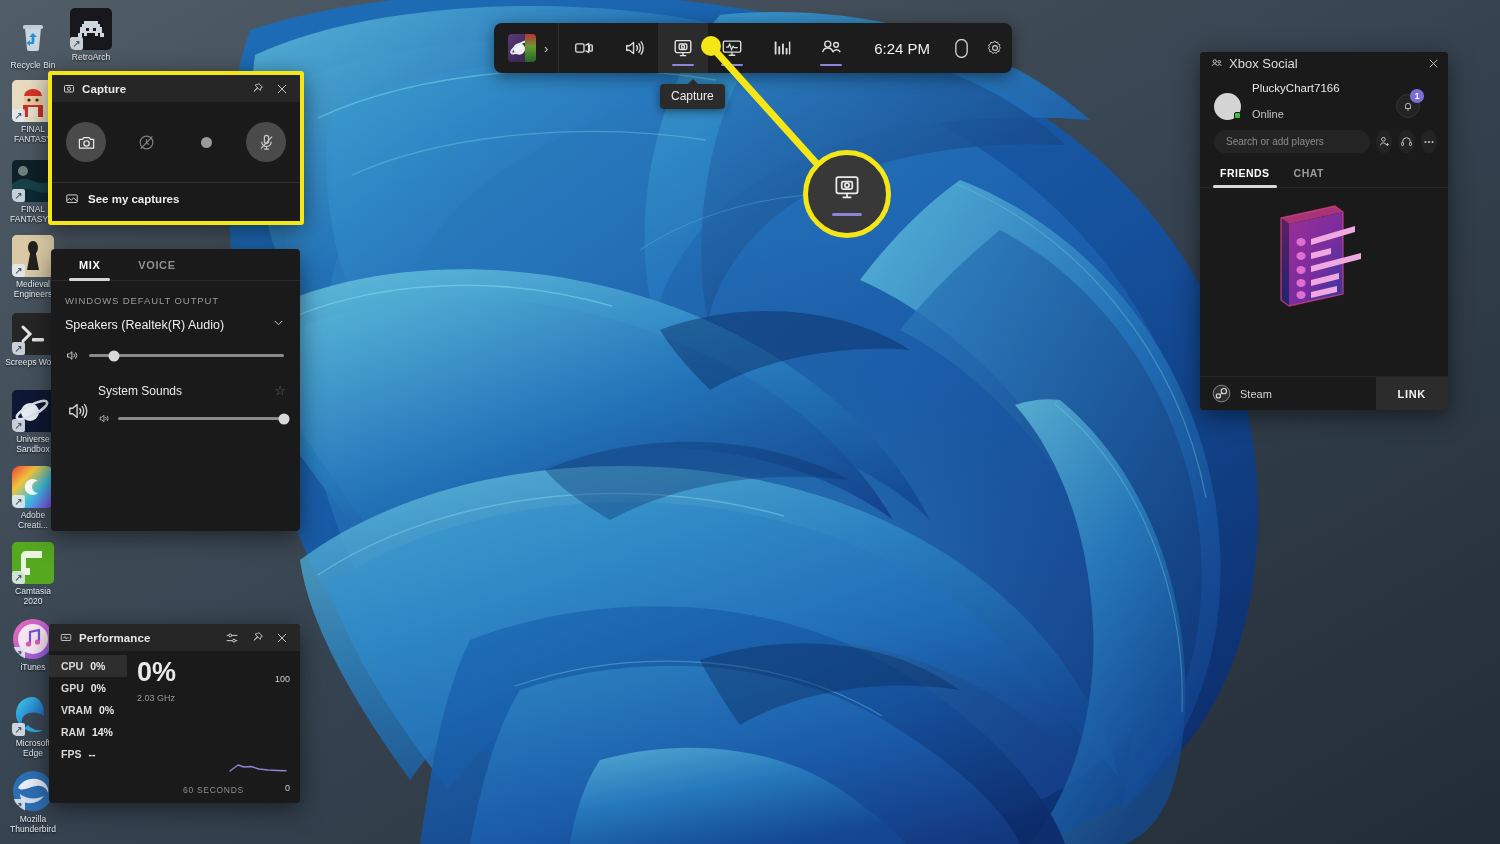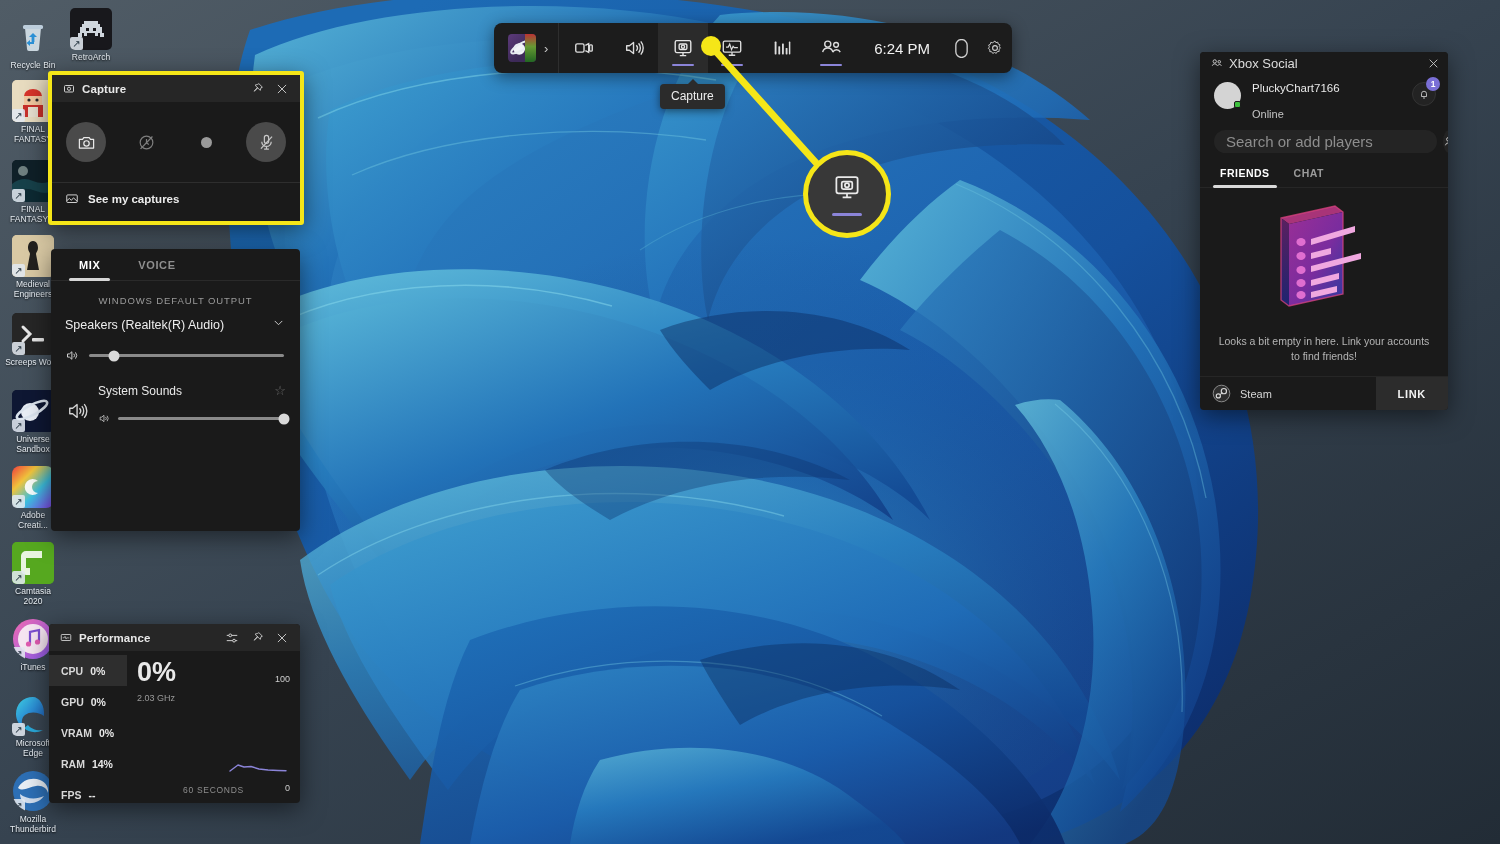--- a/index.html
+++ b/index.html
@@ -250,21 +250,20 @@
   }
   .aud-tab.sel { color: #ffffff; }
   .aud-tab.sel::after {
     content: ""; position: absolute;
     left: 4px; right: 4px; bottom: 0; height: 3px;
     border-radius: 2px; background: #d6d6d6;
   }
   .aud-section-lbl {
     color: #9b9b9b; font-size: 9.5px; letter-spacing: .9px;
     padding: 14px 14px 0;
-    text-align: center;
   }
   .aud-device {
     display: flex; align-items: center;
     padding: 9px 14px 0;
     cursor: pointer;
   }
   .aud-device .name { color: #ededed; font-size: 12.5px; }
   .aud-device .chev { margin-left: auto; color: #c6c6c6; }
   .slider-row {
     display: flex; align-items: center;
@@ -293,21 +292,21 @@
 
   
   #perf-widget {
     left: 49px; top: 624px;
     width: 251px; height: 179px;
   }
   .perf-body { display: flex; height: 152px; position: relative; }
   .perf-list { width: 78px; padding-top: 4px; }
   .perf-item {
     display: flex; align-items: center; gap: 7px;
-    height: 31px;
+    height: 22px;
     padding-left: 12px;
     font-size: 10.5px; font-weight: bold;
     color: #d8d8d8;
     cursor: pointer;
   }
   .perf-item.sel { background: #2e2e2e; }
   .perf-item .pv { color: #e8e8e8; }
   .perf-main { flex: 1; position: relative; padding-left: 10px; }
   .perf-big {
     color: #e9e9e9; font-size: 27px; font-weight: bold;
@@ -339,22 +338,22 @@
     background: #1a1a1a;
   }
   .soc-head {
     height: 22px; display: flex; align-items: center;
     padding: 0 5px 0 10px;
     background: #1a1a1a;
   }
   .soc-head .stitle { color: #dcdcdc; font-size: 13px; margin-left: 6px; }
   .soc-head .sclose { margin-left: auto; width: 20px; height: 20px; display:flex; align-items:center; justify-content:center; cursor:pointer; }
   .soc-profile {
-    display: flex; align-items: flex-start;
-    padding: 8px 10px 10px 14px;
+    display: flex; align-items: flex-end;
+    padding: 8px 26px 10px 14px;
   }
   .soc-av {
     width: 27px; height: 27px; border-radius: 50%;
     background: #d4d4d4; position: relative;
   }
   .soc-av .pres {
     position: absolute; right: 0; bottom: 1px;
     width: 7px; height: 7px; border-radius: 2px;
     background: #3ec13e; border: 1px solid #1a1a1a;
   }
@@ -377,21 +376,21 @@
     padding: 0 3px;
   }
   .soc-search-row {
     display: flex; align-items: center; gap: 6px;
     padding: 0 11px 0 14px;
   }
   .soc-input {
     flex: 1; height: 23px; border-radius: 12px;
     background: #242424;
     border: none; outline: none;
-    color: #d6d6d6; font-size: 15px;
+    color: #d6d6d6; font-size: 10px;
     padding: 0 12px;
     font-family: "Liberation Sans", sans-serif;
   }
   .soc-input::placeholder { color: #8d8d8d; }
   .soc-rbtn {
     width: 23px; height: 23px; border-radius: 50%;
     background: #232323;
     display: flex; align-items: center; justify-content: center;
     cursor: pointer;
   }
@@ -1083,21 +1082,20 @@
           <ellipse cx="62" cy="85" rx="4.6" ry="4"></ellipse>
           <ellipse cx="62" cy="97" rx="4.6" ry="4"></ellipse>
         </g>
 
         <path d="M72 41 L116 28 L116 34 L72 47 Z" fill="#f0a8e0"></path>
         <path d="M72 55 L92 50 L92 56 L72 61 Z" fill="#f0a8e0"></path>
         <path d="M72 68 L122 55 L122 61 L72 74 Z" fill="#f0a8e0"></path>
         <path d="M72 82 L100 75 L100 81 L72 88 Z" fill="#f0a8e0"></path>
         <path d="M72 94 L98 88 L98 94 L72 100 Z" fill="#f0a8e0"></path>
       </svg>
-      <div class="soc-empty-text">Looks a bit empty in here. Link your accounts to find friends!</div>
     </div>
 
     <div class="soc-link-row">
       <svg width="19" height="19" viewBox="0 0 24 24">
         <circle cx="12" cy="12" r="10.5" fill="#2e2e2e" stroke="#9a9a9a" stroke-width="1.1"></circle>
         <circle cx="15" cy="9" r="3.3" fill="none" stroke="#d6d6d6" stroke-width="1.5"></circle>
         <circle cx="8" cy="15" r="2.6" fill="none" stroke="#d6d6d6" stroke-width="1.5"></circle>
         <path d="M10.3 13.6 L13 10.6" stroke="#d6d6d6" stroke-width="1.3"></path>
       </svg>
       <span class="soc-steam-name">Steam</span>

